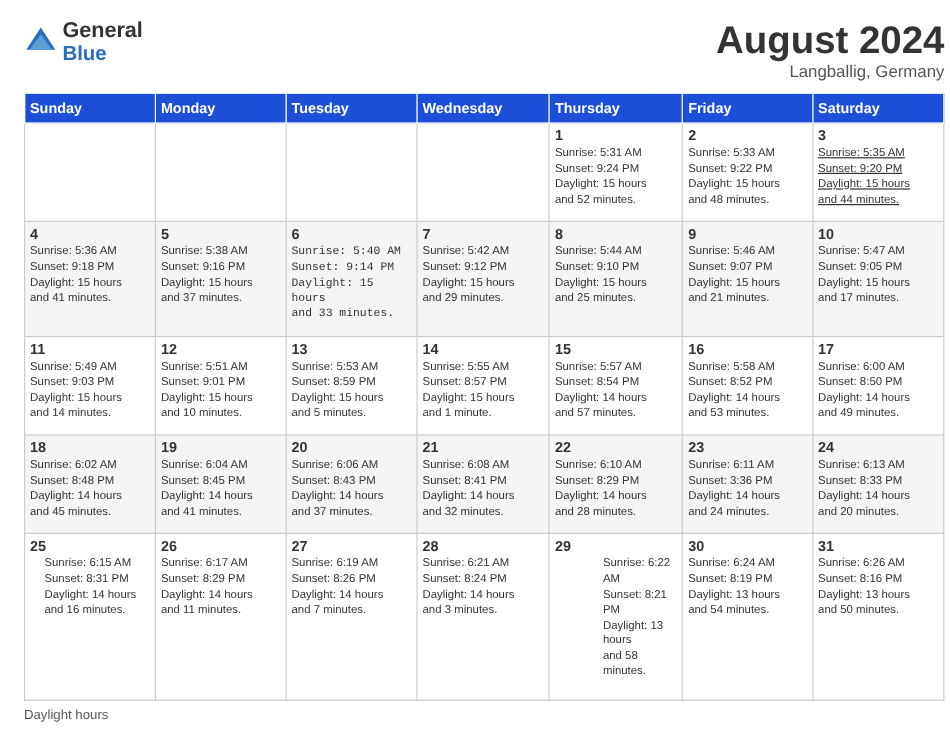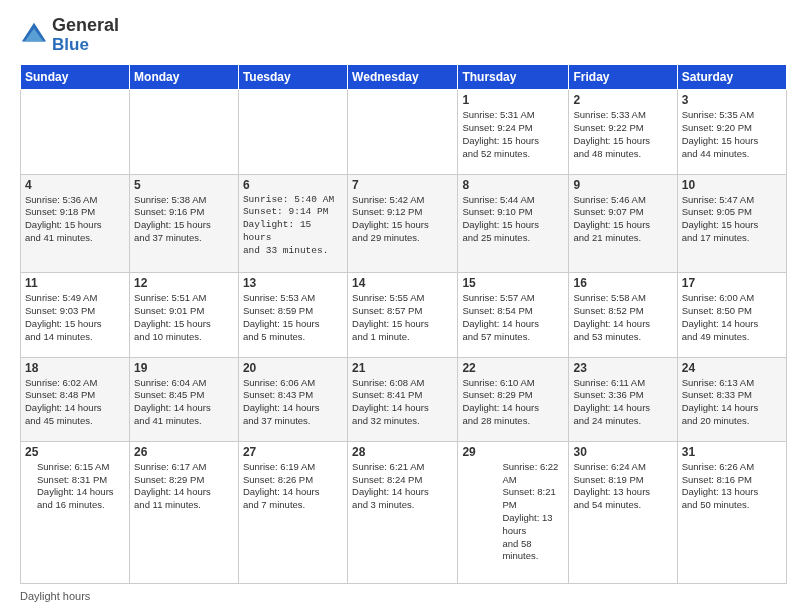--- a/index.html
+++ b/index.html
@@ -115,20 +115,24 @@
     <div class="logo">
       <svg class="logo-icon" viewBox="0 0 30 30" xmlns="http://www.w3.org/2000/svg">
         <polygon points="15,2 28,22 2,22" fill="#2a6ebb"></polygon>
         <polygon points="15,8 25,22 5,22" fill="#5a9fd4"></polygon>
       </svg>
       <div class="logo-text">
         <span class="logo-general">General</span>
         <span class="logo-blue">Blue</span>
       </div>
     </div>
+    <div class="title-block">
+      <div class="month-year">August 2024</div>
+      <div class="location">Langballig, Germany</div>
+    </div>
   </div>
 
   <table class="calendar-table">
     <thead>
       <tr>
       <th>Sunday</th>
           <th>Monday</th>
           <th>Tuesday</th>
           <th>Wednesday</th>
           <th>Thursday</th>
@@ -151,21 +155,21 @@
           </td>
           <td>
             <span class="day-number">2</span>
             <div class="day-info" style="white-space: pre-line;">Sunrise: 5:33 AM
 Sunset: 9:22 PM
 Daylight: 15 hours
 and 48 minutes.</div>
           </td>
           <td>
             <span class="day-number">3</span>
-            <div class="day-info" style="white-space: pre-line;">Sunrise: 5:35 AM
+            <div class="day-info" style="white-space: pre-line; text-decoration: underline;">Sunrise: 5:35 AM
 Sunset: 9:20 PM
 Daylight: 15 hours
 and 44 minutes.</div>
           </td>
         </tr>
         <tr>
           <td>
             <span class="day-number">4</span>
             <div class="day-info" style="white-space: pre-line;">Sunrise: 5:36 AM
 Sunset: 9:18 PM

